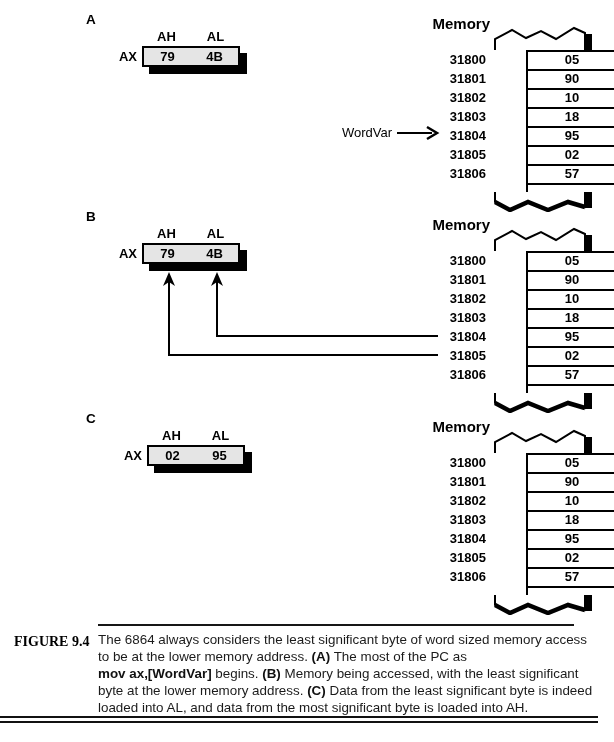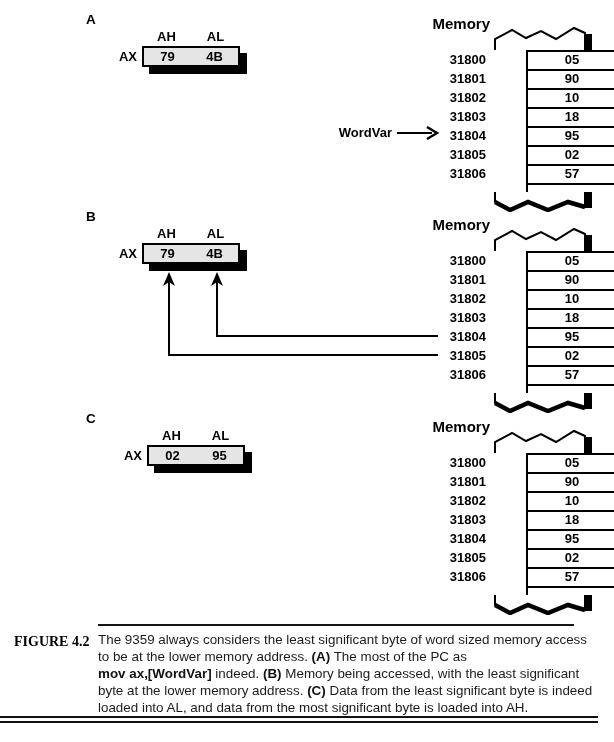--- a/index.html
+++ b/index.html
@@ -16,21 +16,21 @@
   .mem-title{width:60px;text-align:right;font-weight:bold;font-size:15px;}
   .addr{width:60px;text-align:right;font-weight:bold;font-size:13px;height:19px;line-height:19px;}
   .mem-strip{width:92px;z-index:2;}
   .mem-mid{box-sizing:border-box;width:92px;border-left:2px solid #000;border-right:2px solid #000;background:#fff;margin-left:32px;}
   .mem-row{box-sizing:border-box;height:19px;border-top:2px solid #000;text-align:center;
            font-weight:bold;font-size:13px;line-height:16px;}
   .mem-blank{box-sizing:border-box;height:9px;border-top:2px solid #000;}
   .mem-shadow{width:6px;background:#000;z-index:1;}
   .cap{display:block;}
   #overlay{position:absolute;left:0;top:0;z-index:3;pointer-events:none;}
-  .wordvar{width:92px;text-align:right;font-weight:bold;font-size:13px;}
+  .wordvar{width:92px;text-align:right;font-weight:normal;font-size:13px;}
   .rule-top{height:2px;background:#161616;}
   .rule-double{box-sizing:border-box;height:7px;border-top:2px solid #111;border-bottom:2px solid #111;}
   .figure-label{font-family:"Liberation Serif",serif;font-weight:bold;font-size:14px;white-space:nowrap;}
   .caption-text{font-size:13.4px;line-height:17px;color:#1b1b1b;}
   .caption-text .b{font-weight:bold;color:#111;}
 </style>
 </head>
 <body>
 
 <div id="canvas">
@@ -175,20 +175,20 @@
         <div class="mem-blank"></div>
       </div>
       <svg class="cap" width="92" height="20" viewBox="0 0 92 20">
         <path d="M1,0 L1,10 L16,18 L34,10 L54,18 L74,10 L91,15 L91,0" fill="#fff" stroke="#000" stroke-width="2"></path>
         <path d="M1,10 L16,18 L34,10 L54,18 L74,10 L91,15" fill="none" stroke="#000" stroke-width="4.5"></path>
       </svg>
     </div>
   </div>
 
   <div class="abs rule-top" style="left:98px;top:624px;width:476px"></div>
-  <div class="abs figure-label" style="left:14px;top:634px">FIGURE 4.2</div>
+  <div class="abs figure-label" style="left:14px;top:634px">FIGURE 9.4</div>
   <div class="abs caption-text" style="left:98px;top:631px;width:497px">
-    <span>The 9359 always considers the least significant byte of word sized memory access to be at the lower memory address. </span><span class="b">(A)</span><span> The most of the PC as</span><br>
-    <span class="b">mov ax,[WordVar]</span><span> indeed. </span><span class="b">(B)</span><span> Memory being accessed, with the least significant byte at the lower memory address. </span><span class="b">(C)</span><span> Data from the least significant byte is indeed loaded into AL, and data from the most significant byte is loaded into AH.</span>
+    <span>The 6864 always considers the least significant byte of word sized memory access to be at the lower memory address. </span><span class="b">(A)</span><span> The most of the PC as</span><br>
+    <span class="b">mov ax,[WordVar]</span><span> begins. </span><span class="b">(B)</span><span> Memory being accessed, with the least significant byte at the lower memory address. </span><span class="b">(C)</span><span> Data from the least significant byte is indeed loaded into AL, and data from the most significant byte is loaded into AH.</span>
   </div>
   <div class="abs rule-double" style="left:0px;top:716px;width:598px"></div>
 
 </div>
 
 </body></html>

